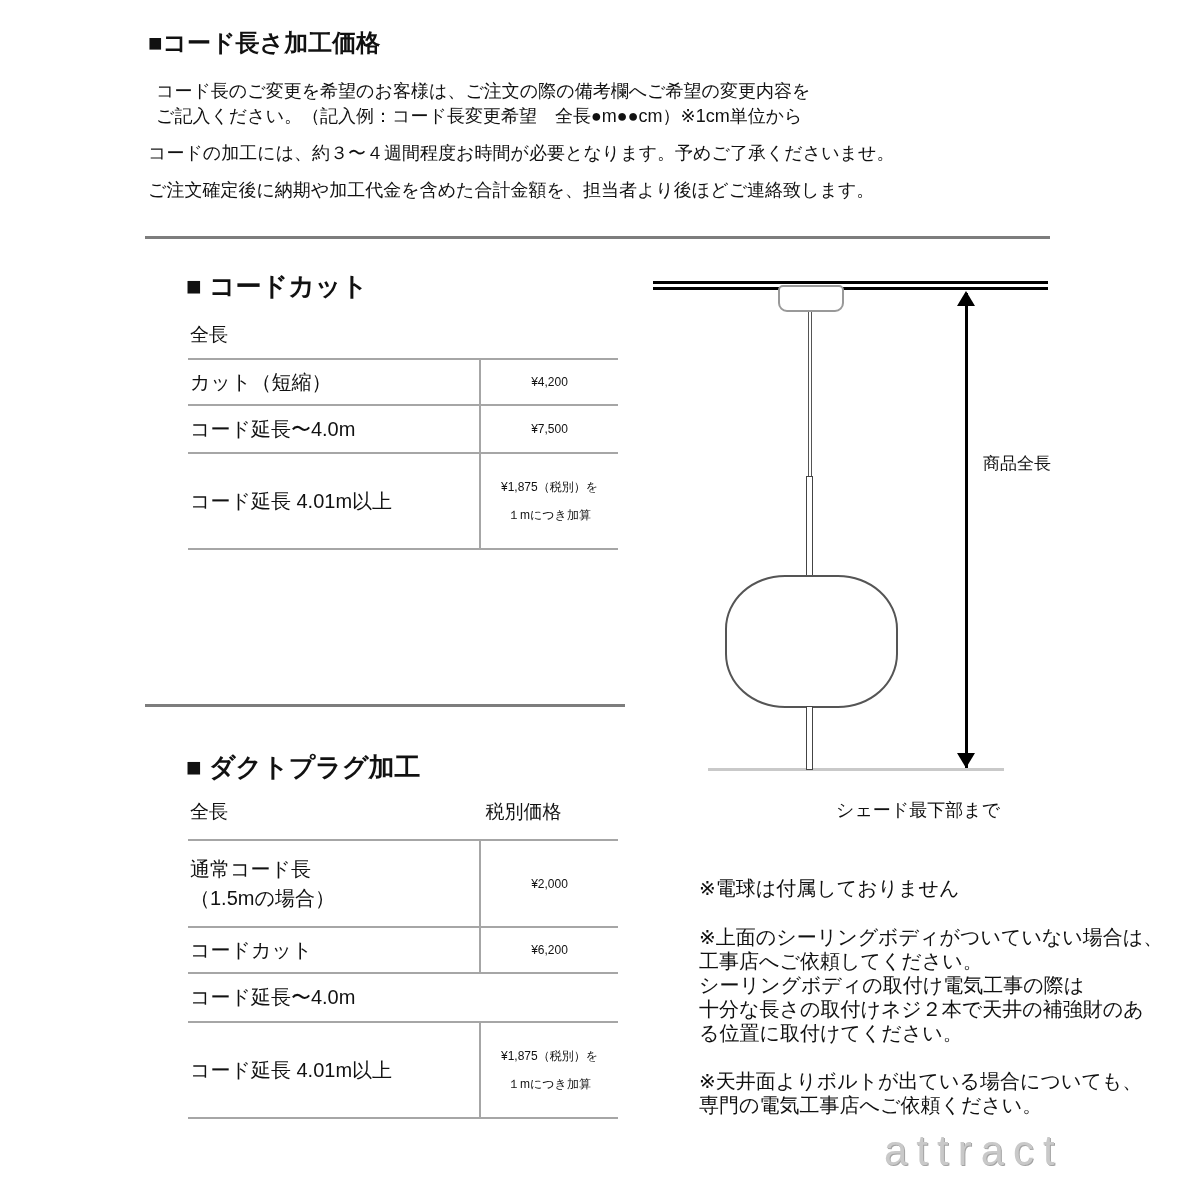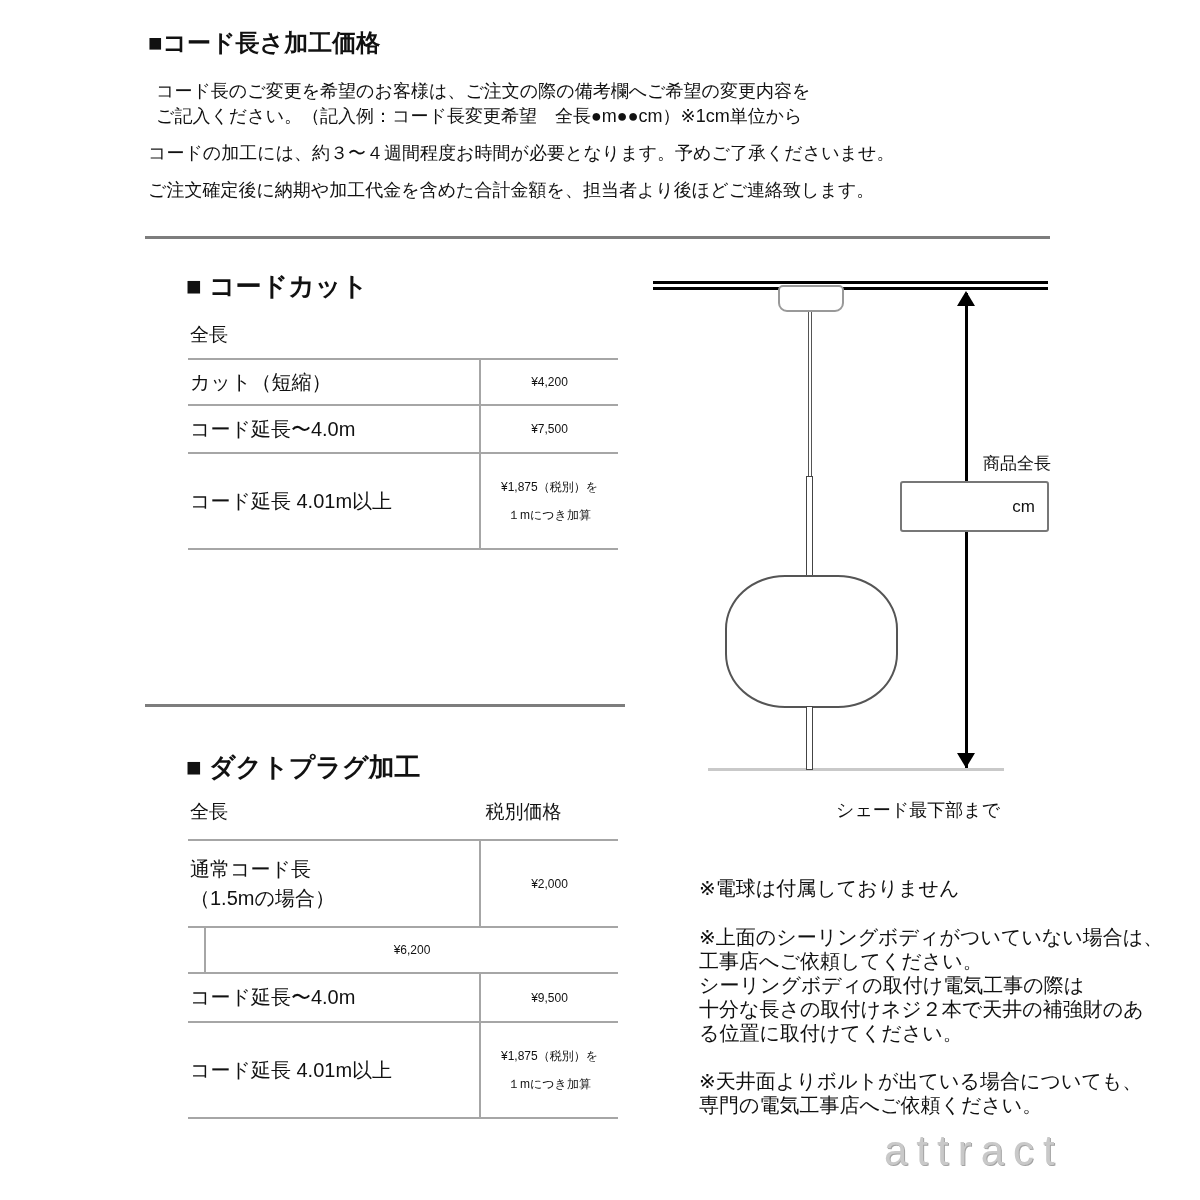--- a/index.html
+++ b/index.html
@@ -108,48 +108,45 @@
   <div class="abs colhead ch2l">全長</div>
   <div class="abs colhead ch2r">税別価格</div>
 
   <div class="abs ptable t2">
     <div class="prow" style="height:85px">
       <div class="cl pre">通常コード長
 （1.5mの場合）</div>
       <div class="cr pre">¥2,000</div>
     </div>
     <div class="prow" style="height:44px">
+      <div class="cl pre">コードカット</div>
       <div class="cr pre">¥6,200</div>
     </div>
     <div class="prow" style="height:47px">
       <div class="cl pre">コード延長〜4.0m</div>
-      <div class="cr pre">¥9,500</div>
     </div>
     <div class="prow" style="height:94px">
       <div class="cl pre">コード延長 4.01m以上</div>
       <div class="cr pre">¥1,875（税別）を
 １mにつき加算</div>
     </div>
   </div>
 
   <div class="abs ceil c1"></div>
   <div class="abs ceil c2"></div>
   <div class="abs arrow-line"></div>
   <div class="abs ah up"></div>
   <div class="abs ah down"></div>
   <div class="abs canopy"></div>
   <div class="abs cord"></div>
   <div class="abs rod rtop"></div>
   <div class="abs shade"></div>
   <div class="abs rod rbot"></div>
   <div class="abs floorline"></div>
   <div class="abs measure-label">商品全長</div>
-  <div class="abs cmbox">
-    <span>cm</span>
-  </div>
   <div class="abs shade-bottom-label">シェード最下部まで</div>
 
   <p class="abs note n1 pre">※電球は付属しておりません</p>
   <p class="abs note n2 pre">※上面のシーリングボディがついていない場合は、
 工事店へご依頼してください。
 シーリングボディの取付け電気工事の際は
 十分な長さの取付けネジ２本で天井の補強財のあ
 る位置に取付けてください。</p>
   <p class="abs note n3 pre">※天井面よりボルトが出ている場合についても、
 専門の電気工事店へご依頼ください。</p>

